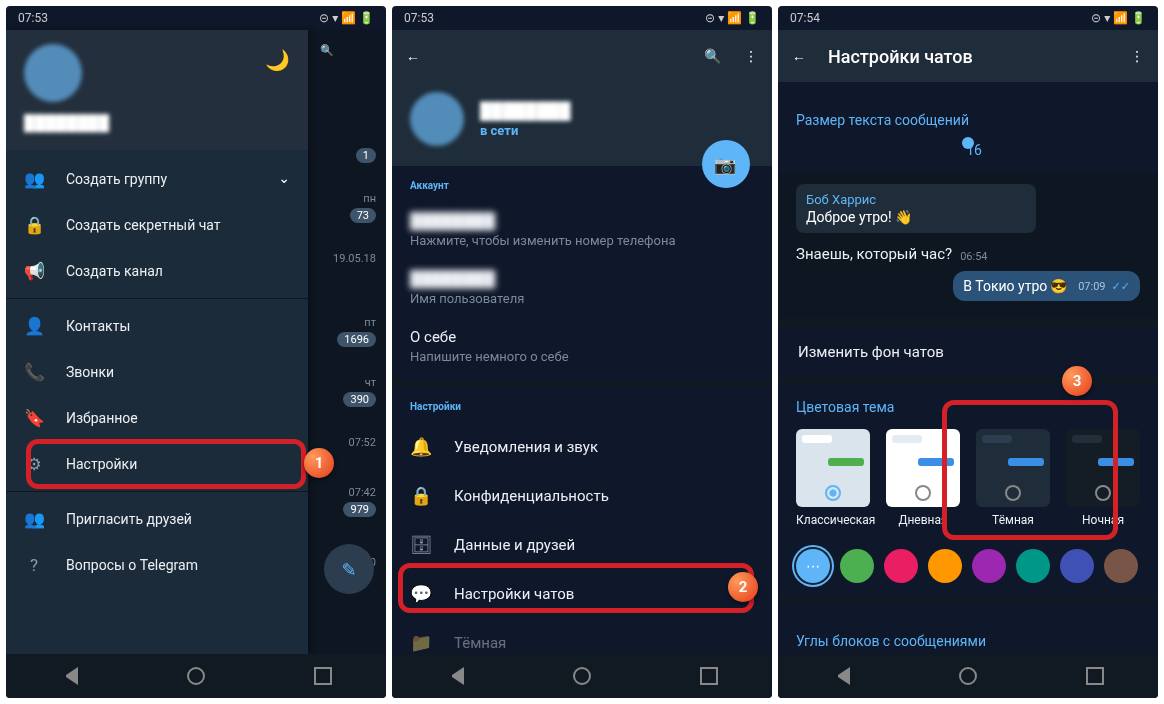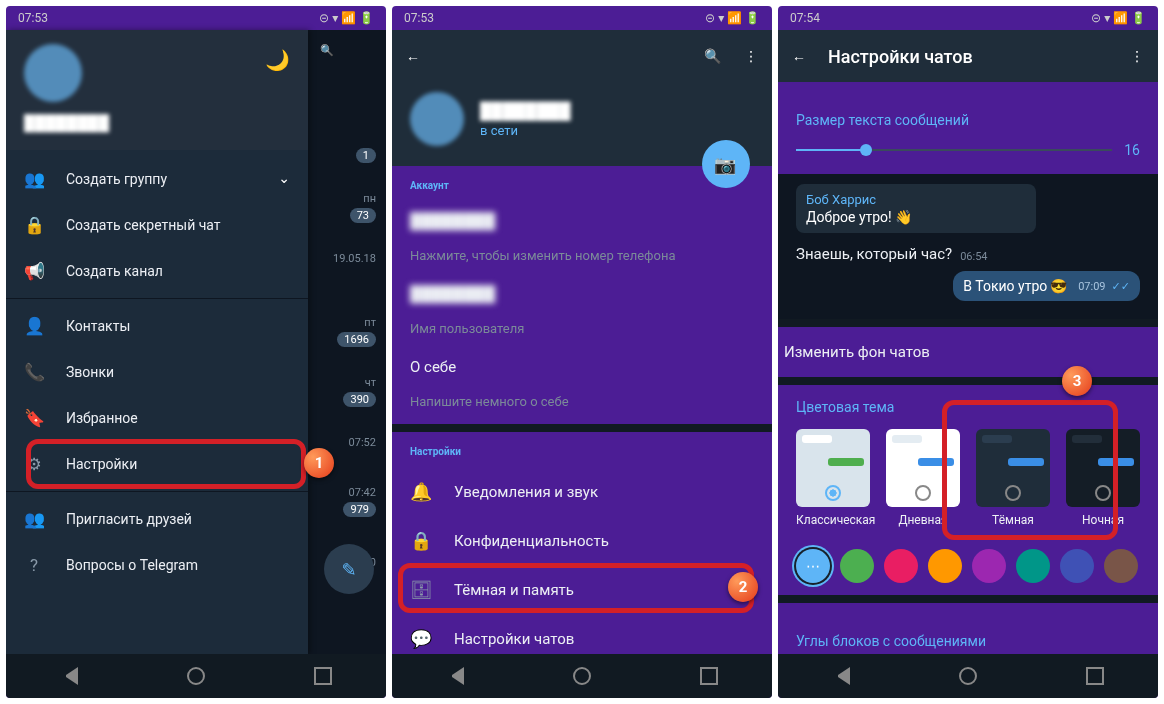--- a/index.html
+++ b/index.html
@@ -1,17 +1,17 @@
 <!DOCTYPE html>
 <html><head>
 <meta charset="utf-8">
 <style>
 * { margin:0; padding:0; box-sizing:border-box; font-family:-apple-system,Roboto,Arial,sans-serif; }
 body { background:#fff; width:1164px; height:704px; display:flex; gap:6px; padding:6px; }
-.phone { width:382px; height:692px; background:#4c1d95; border-radius:4px; position:relative; overflow:hidden; color:#fff; font-size:14px; }
+.phone { width:382px; height:692px; background:#0f172a; border-radius:4px; position:relative; overflow:hidden; color:#fff; font-size:14px; }
 .status-bar { height:24px; display:flex; justify-content:space-between; align-items:center; padding:0 12px; font-size:12px; color:#ccc; }
 .status-icons { display:flex; gap:4px; align-items:center; }
 .nav-bar { position:absolute; bottom:0; left:0; right:0; height:44px; background:#111a22; display:flex; justify-content:space-around; align-items:center; }
 .nav-bar span { color:#888; font-size:16px; width:18px; height:18px; display:flex; align-items:center; justify-content:center; }
 
 
 .drawer-bg { position:absolute; top:24px; right:0; width:80px; height:calc(100% - 68px); background:#0e1621; }
 .drawer { position:absolute; top:24px; left:0; width:302px; height:calc(100% - 68px); background:#1c2b3a; box-shadow:2px 0 6px rgba(0,0,0,.4); }
 .drawer-header { background:#232f3d; padding:14px 18px; }
 .avatar-big { width:58px; height:58px; border-radius:50%; background:#5fa4d9; margin-bottom:12px; filter:blur(2px); opacity:.8; }
@@ -25,48 +25,48 @@
 .chat-bg-item { position:absolute; right:4px; color:#7b8a99; font-size:11px; padding:4px 6px; }
 .badge-bg { position:absolute; right:10px; background:#3e546a; color:#fff; font-size:11px; padding:1px 7px; border-radius:10px; }
 .fab { position:absolute; bottom:60px; right:12px; width:50px; height:50px; border-radius:50%; background:#2b3d4f; display:flex; align-items:center; justify-content:center; color:#5eb5f7; font-size:18px; }
 
 
 .toolbar { height:52px; display:flex; align-items:center; padding:0 14px; gap:22px; background:#1f2d3a; }
 .toolbar .spacer { flex:1; }
 .profile-block { background:#1f2d3a; padding:10px 18px 20px; display:flex; align-items:center; gap:16px; position:relative; }
 .avatar-med { width:54px; height:54px; border-radius:50%; background:#5fa4d9; filter:blur(2px); opacity:.8; }
 .profile-name { font-size:16px; filter:blur(2px); color:#fff; }
-.profile-status { font-size:13px; color:#5eb5f7; margin-top:3px; }
+.profile-status { font-size:13px; color:#5eb5f7; margin-top:3px;font-weight:bold; }
 .camera-fab { position:absolute; right:22px; bottom:-22px; width:48px; height:48px; border-radius:50%; background:#5eb5f7; display:flex; align-items:center; justify-content:center; color:#fff; font-size:18px; z-index:2; }
 .section { padding:14px 18px 4px; }
 .section-title { color:#5eb5f7; font-size:10px; font-weight:700; margin-bottom:10px; }
 .setting-row { padding:11px 0; }
 .setting-label { color:#eceff4; font-size:15px; filter:blur(0); }
-.setting-sub { color:#7b8a99; font-size:13px; margin-top:18px; }
+.setting-sub { color:#7b8a99; font-size:13px; margin-top:3px; }
 .blurred { filter:blur(3px); }
 .divider { height:8px; background:#111a22; }
 .list-row { display:flex; align-items:center; padding:14px 18px; gap:24px; color:#eceff4; font-size:15px; }
 .list-row .icon { width:20px; color:#8a9aa9; font-size:18px; }
 
 
 .slider-row { padding:30px 18px 16px; }
 .slider-label { color:#5eb5f7; font-size:14px; margin-bottom:14px; }
-.slider { display:flex; align-items:center; }
+.slider { display:flex; align-items:center;flex-direction:column; }
 .slider-track { flex:1; height:2px; background:#3a4a5c; position:relative; }
 .slider-fill { position:absolute; left:0; top:0; height:2px; width:22%; background:#5eb5f7; }
 .slider-thumb { position:absolute; left:22%; top:-5px; width:12px; height:12px; border-radius:50%; background:#5eb5f7; transform:translateX(-50%); }
 .slider-val { margin-left:12px; color:#5eb5f7; font-size:14px; }
 .preview { padding:10px 18px 18px; background:#0e1621; }
 .bubble-in { background:#1f2d3a; border-radius:8px; padding:8px 10px; max-width:240px; margin-bottom:6px; font-size:14px; }
 .bubble-in .sender { color:#5eb5f7; font-size:13px; margin-bottom:2px; }
 .bubble-plain { color:#eceff4; font-size:15px; margin-top:6px; }
 .bubble-out-row { display:flex; justify-content:flex-end; margin-top:8px; }
 .bubble-out { background:#2b5278; border-radius:12px; padding:7px 10px; font-size:14px; display:flex; align-items:center; gap:6px; }
 .bubble-out .time { color:#a8c4de; font-size:11px; margin-left:4px; }
-.row-link { padding:16px 6px; color:#eceff4; font-size:15px; }
+.row-link { padding:16px 20px; color:#eceff4; font-size:15px; }
 .theme-section { padding:14px 18px 10px; }
 .theme-cards { display:flex; gap:16px; overflow:hidden; }
 .theme-card { width:74px; text-align:center; }
 .theme-preview { width:74px; height:78px; border-radius:6px; padding:6px; display:flex; flex-direction:column; justify-content:space-between; }
 .theme-preview .mini-in { width:30px; height:8px; border-radius:3px; }
 .theme-preview .mini-out { width:36px; height:8px; border-radius:3px; align-self:flex-end; }
 .theme-preview .radio { width:16px; height:16px; border-radius:50%; border:2px solid #888; align-self:center; margin-top:4px; }
 .theme-preview.selected .radio { border-color:#5eb5f7; background:radial-gradient(circle,#5eb5f7 40%,transparent 45%); }
 .theme-label { font-size:12px; color:#eceff4; margin-top:6px; }
 .t-classic { background:#d9e4ec; } .t-classic .mini-in{background:#fff;} .t-classic .mini-out{background:#4fae4e;}
@@ -214,21 +214,21 @@
   <div class="list-row">
       <span class="icon">🔔</span>
       <span>Уведомления и звук</span>
     </div>
   <div class="list-row">
       <span class="icon">🔒</span>
       <span>Конфиденциальность</span>
     </div>
   <div class="list-row">
       <span class="icon">🗄</span>
-      <span>Тёмная и память</span>
+      <span>Данные и друзей</span>
     </div>
   <div class="list-row">
       <span class="icon">💬</span>
       <span>Настройки чатов</span>
     </div>
   <div class="list-row" style="opacity:.4">
       <span class="icon">📁</span>
       <span>Тёмная</span>
     </div>
   <div class="callout-box" style="top:557px;left:6px;width:356px;height:50px;"></div>

